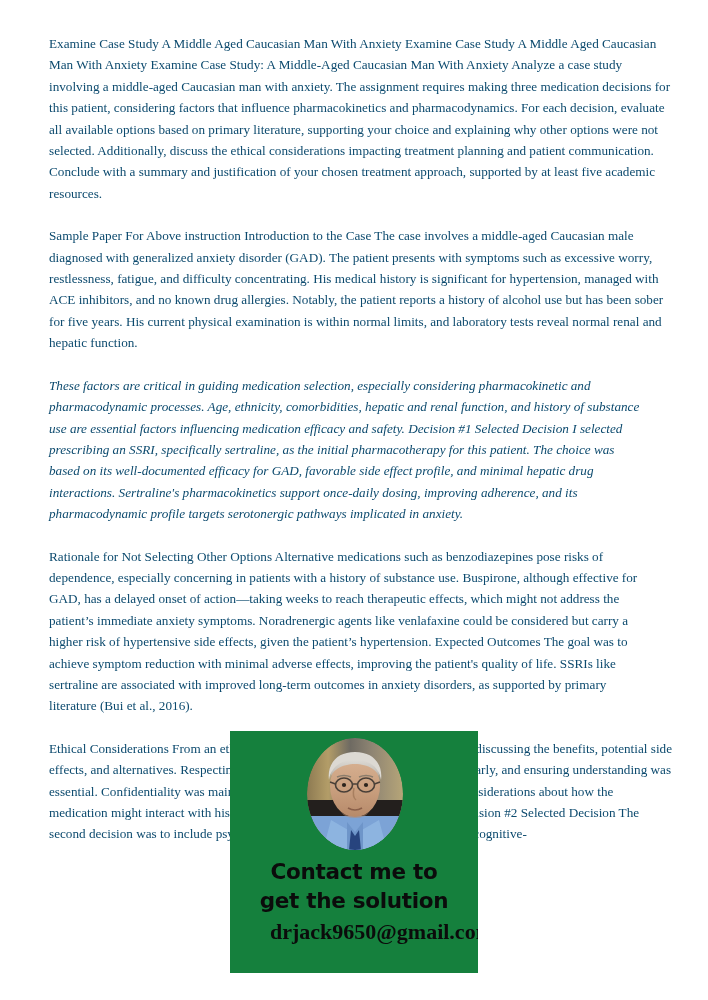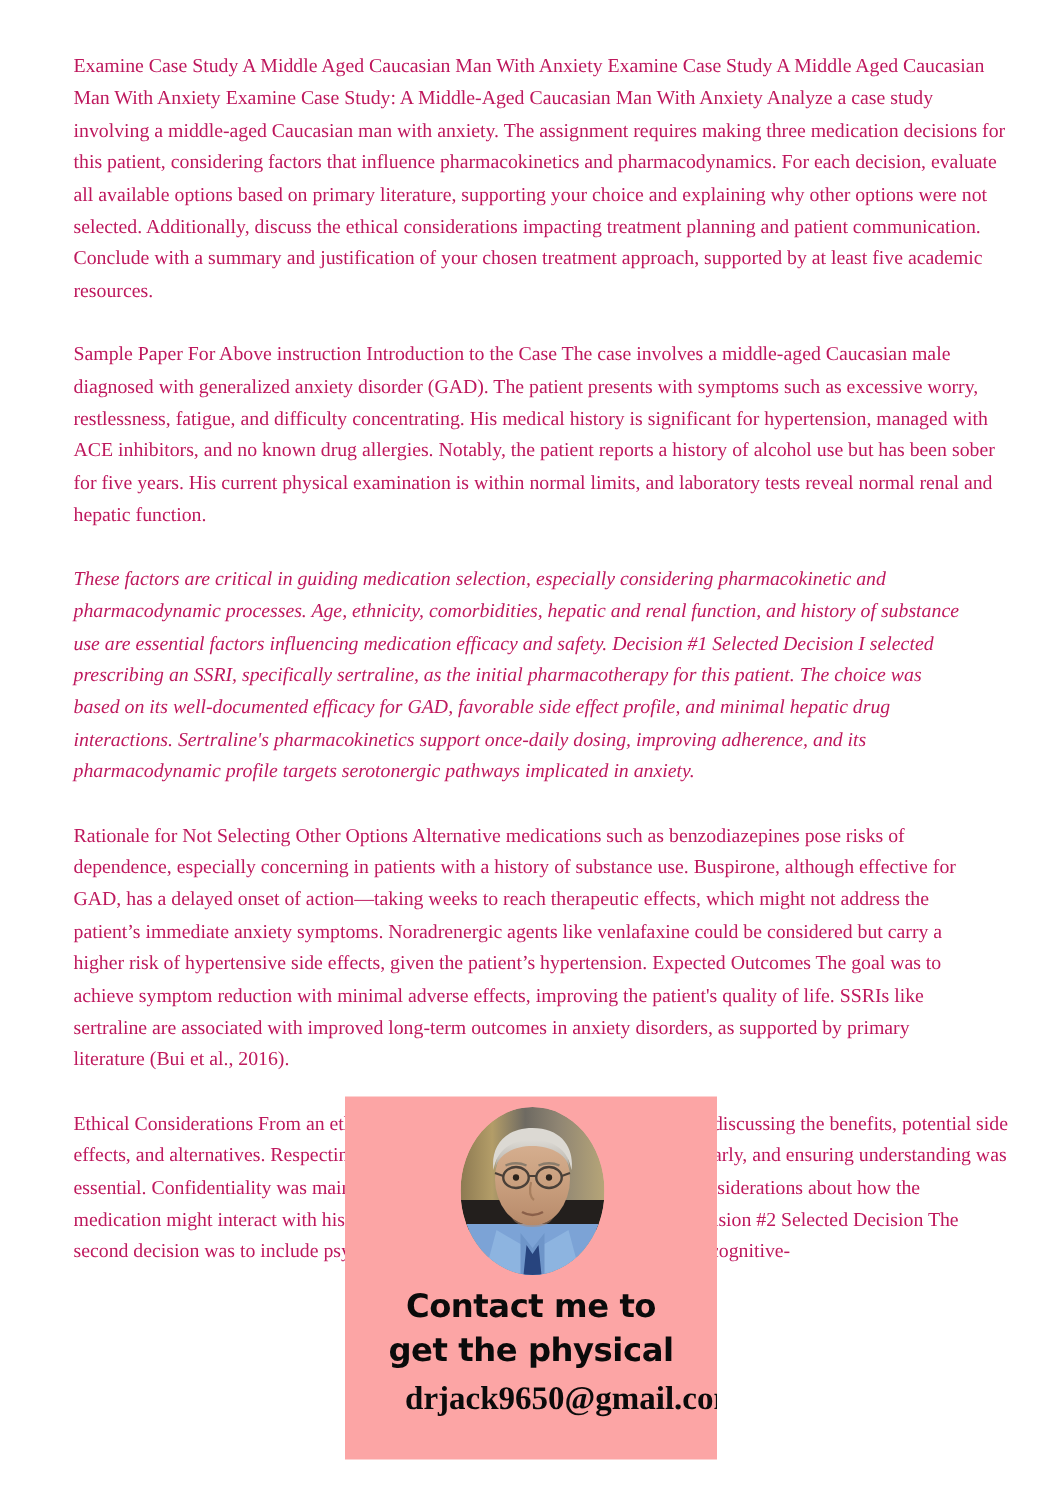--- a/index.html
+++ b/index.html
@@ -29,36 +29,36 @@
     top: 33px;
     width: 624px;
     color: #191919;
     font-size: 13.2px;
     line-height: 21.4px;
     text-align: left;
   }
 
   .para {
     margin: 0 0 21px 0;
-    color: #be185d;
+    color: #0c4a6e;
   }
   .para:last-child { margin-bottom: 0; }
 
   
   .para.narrow { width: 596px; font-style: italic; }
   .para.narrow2 { width: 604px; }
 
   
   #contact-overlay {
     position: absolute;
     left: 230px;
     top: 731px;
     width: 248px;
     height: 242px;
-    background: #fca5a5;
+    background: #15803d;
     z-index: 5;
     text-align: center;
     overflow: hidden;
   }
 
   #portrait {
     position: absolute;
     left: 77px;
     top: 7px;
     width: 96px;
@@ -155,18 +155,18 @@
           <path d="M30 39 Q37 36 44 39" stroke="#8b7d6c" stroke-width="1.6" fill="none"></path>
           <path d="M52 39 Q59 36 66 39" stroke="#8b7d6c" stroke-width="1.6" fill="none"></path>
           <path d="M47 50 Q45 59 49 62" stroke="#a87f5f" stroke-width="1.5" fill="none"></path>
           <path d="M41 70 Q48 74 55 70" stroke="#8a5f49" stroke-width="1.7" fill="none"></path>
           <path d="M34 74 Q48 84 62 74 Q58 80 48 80 Q38 80 34 74 Z" fill="#b58a6b" opacity="0.5"></path>
         </g>
       </svg>
     </div>
 
     <div id="contact-line-1">Contact me to</div>
-    <div id="contact-line-2">get the physical</div>
+    <div id="contact-line-2">get the solution</div>
     <div id="contact-email">drjack9650@gmail.com</div>
 
   </div>
 
 </div>
 
 </body></html>

